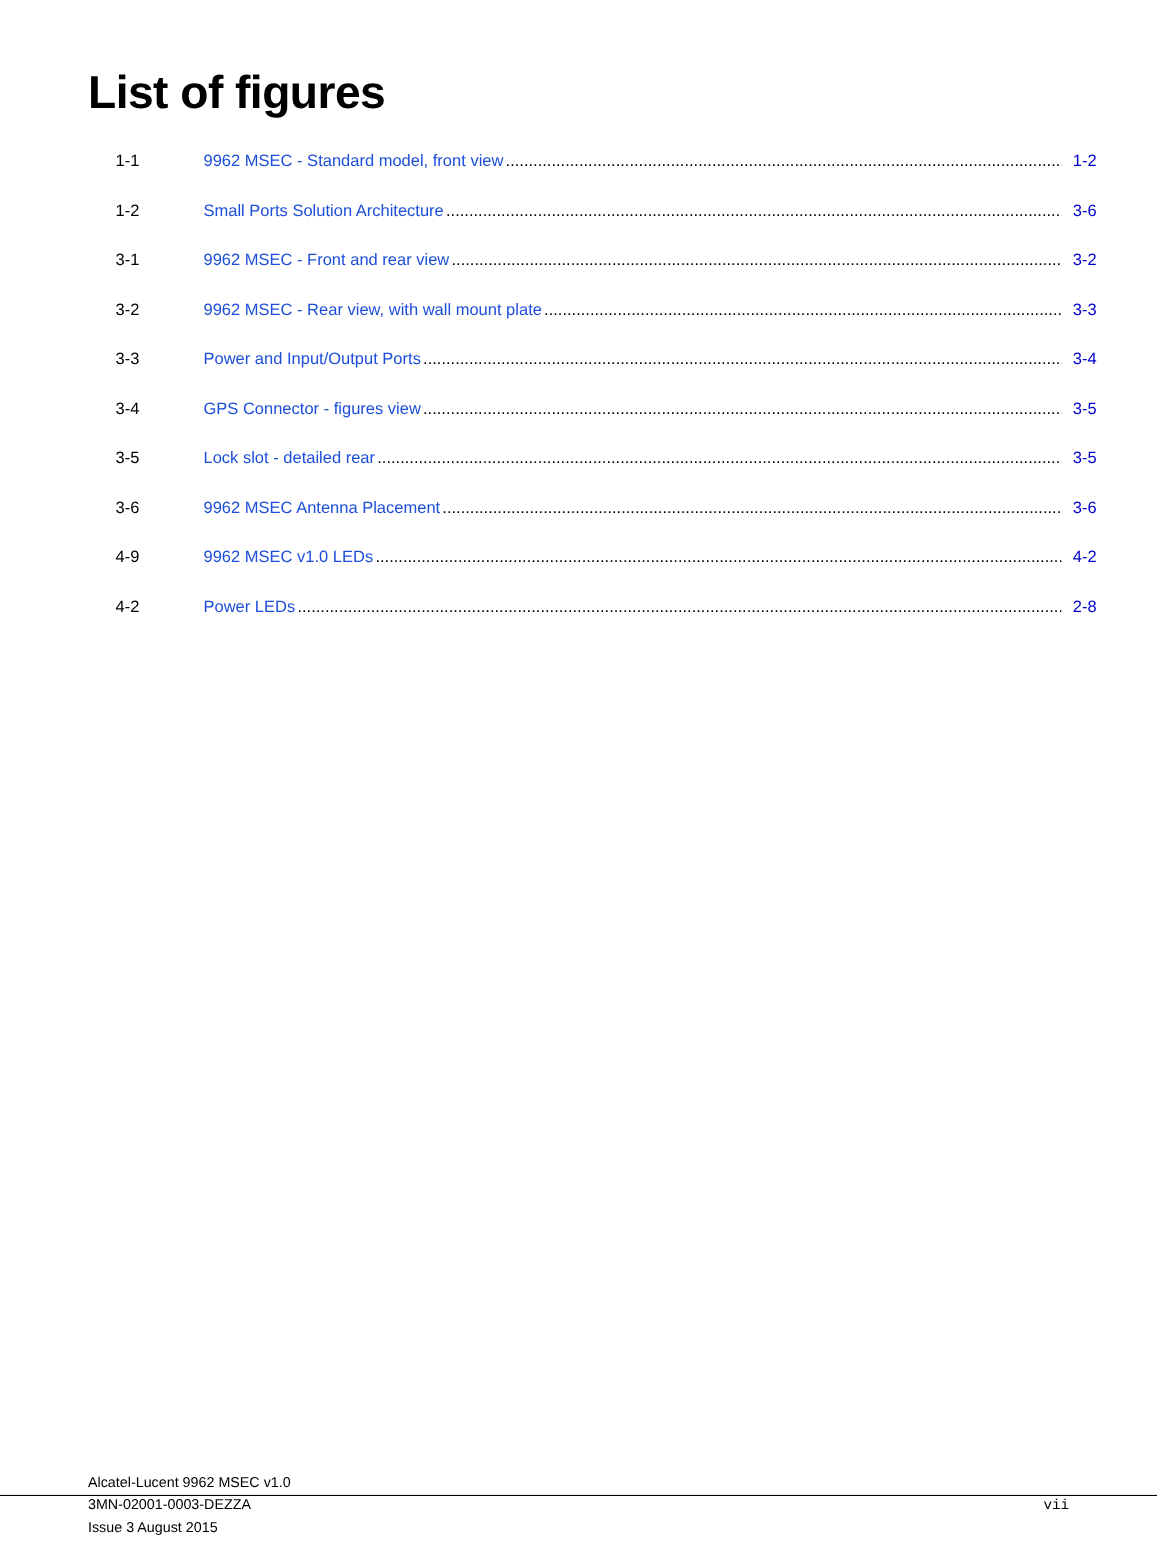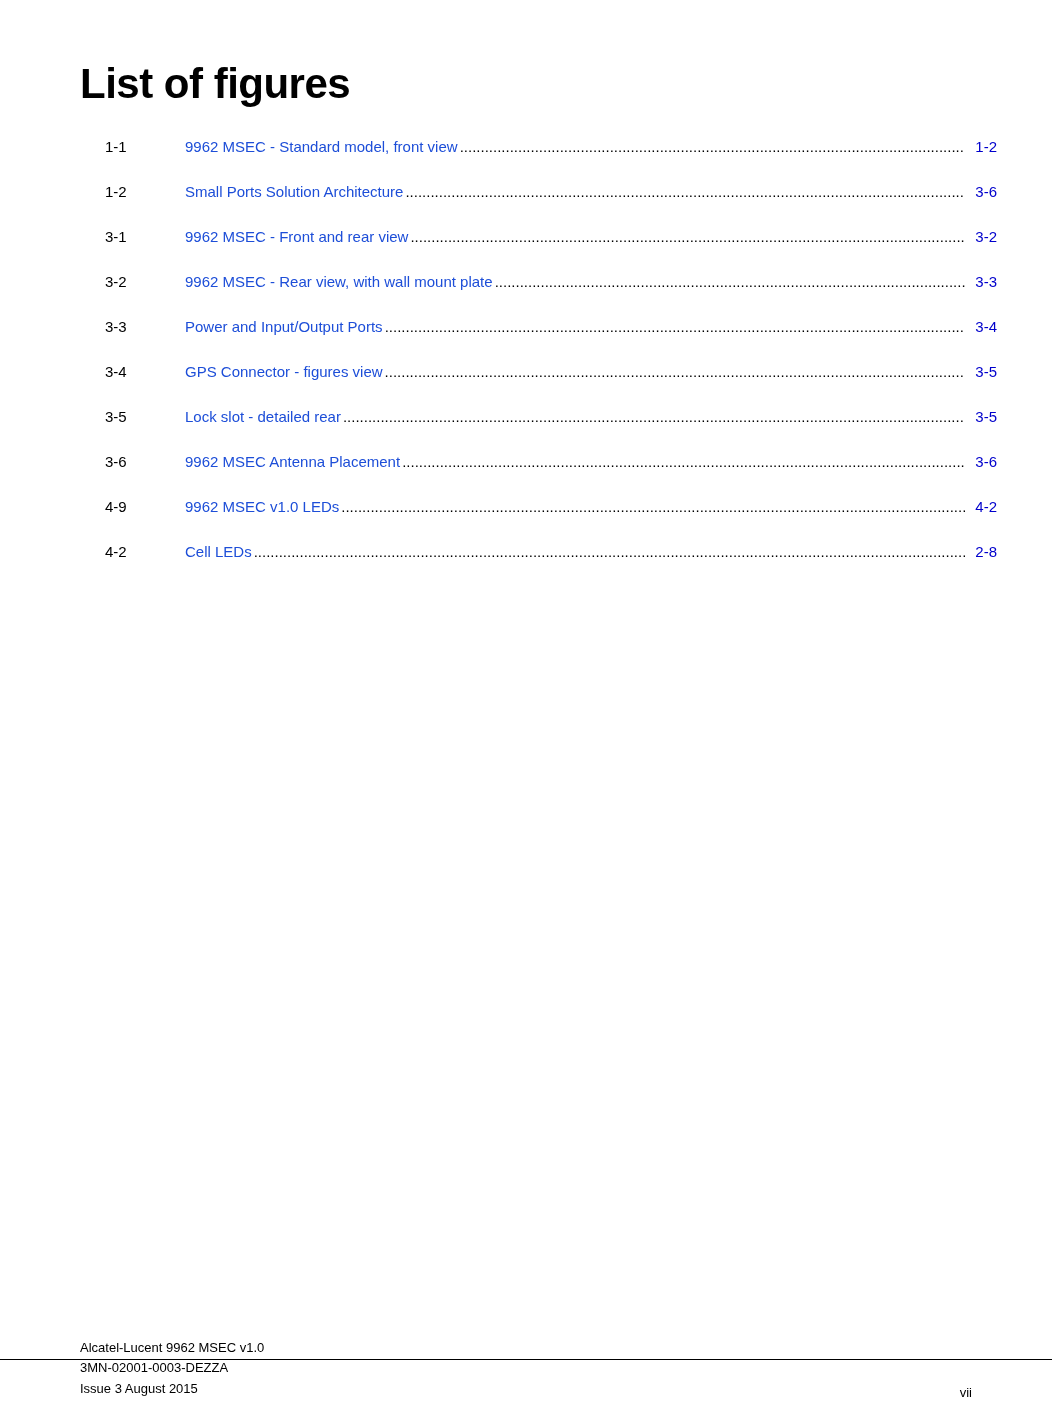--- a/index.html
+++ b/index.html
@@ -81,32 +81,33 @@
       margin: 0 0px;
     }
 
     .footer-content {
       position: absolute;
       bottom: 15px;
       left: 80px;
       right: 80px;
       display: flex;
       justify-content: space-between;
-      align-items: flex-end;
+      align-items: center;
     }
 
     .footer-left {
       font-size: 13px;
       color: #000000;
       line-height: 1.6;
     }
 
     .footer-right {
       font-size: 13px;
       color: #000000;
+      font-family: Liberation Mono, monospace;
     }
   </style>
 </head>
 <body>
 
 <div class="page-container">
 
   <h1 class="page-title">List of figures</h1>
 
   <div class="figures-list">
@@ -159,21 +160,21 @@
         <span class="figure-page">3-6</span>
       </div>
       <div class="figure-row">
         <span class="figure-number">4-9</span>
         <span class="figure-title">9962 MSEC v1.0 LEDs </span>
         <span class="dot-leader"> ....................................................................................................................................................................................</span>
         <span class="figure-page">4-2</span>
       </div>
       <div class="figure-row">
         <span class="figure-number">4-2</span>
-        <span class="figure-title">Cell LEDs </span>
+        <span class="figure-title">Power LEDs </span>
         <span class="dot-leader"> ....................................................................................................................................................................................</span>
         <span class="figure-page">2-8</span>
       </div>
     </div>
 
   <div class="footer-line"></div>
 
   <div class="footer-content">
     <div class="footer-left">
       <div>Alcatel-Lucent 9962 MSEC v1.0</div>

